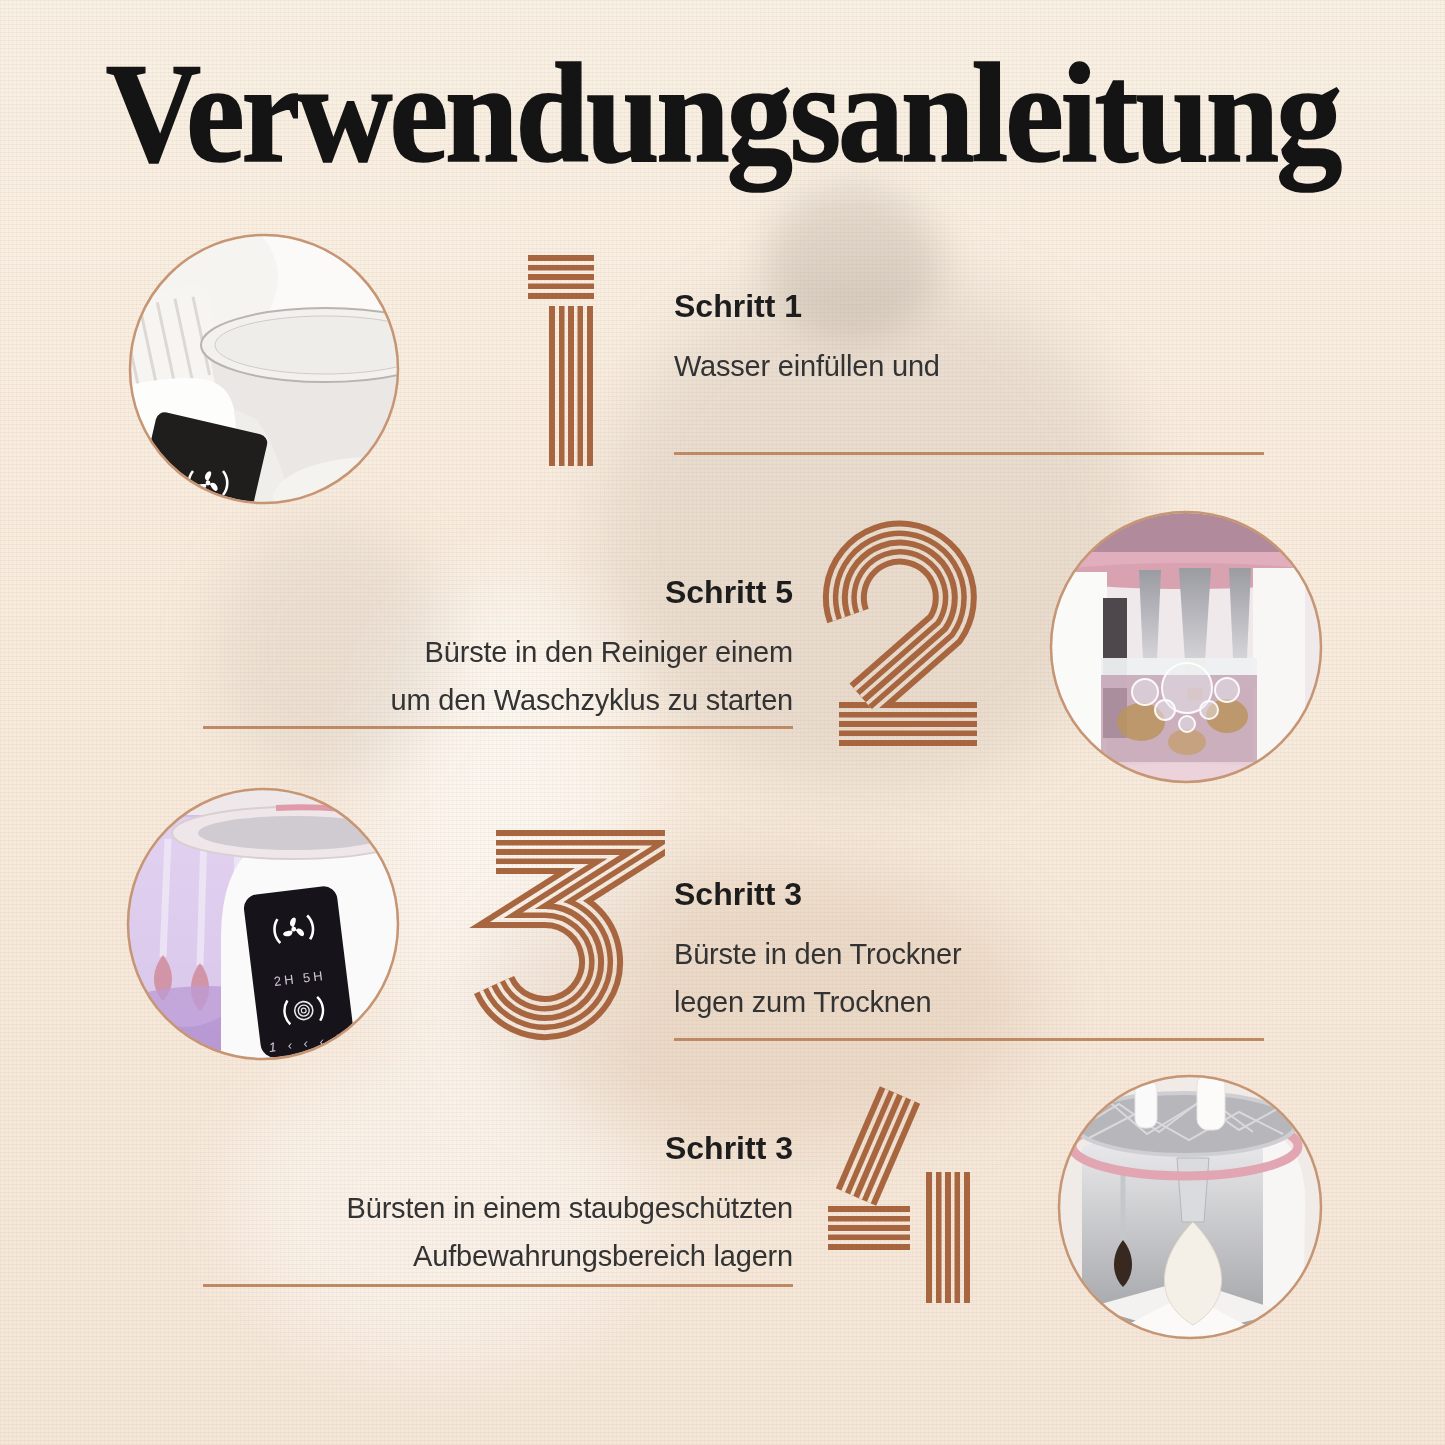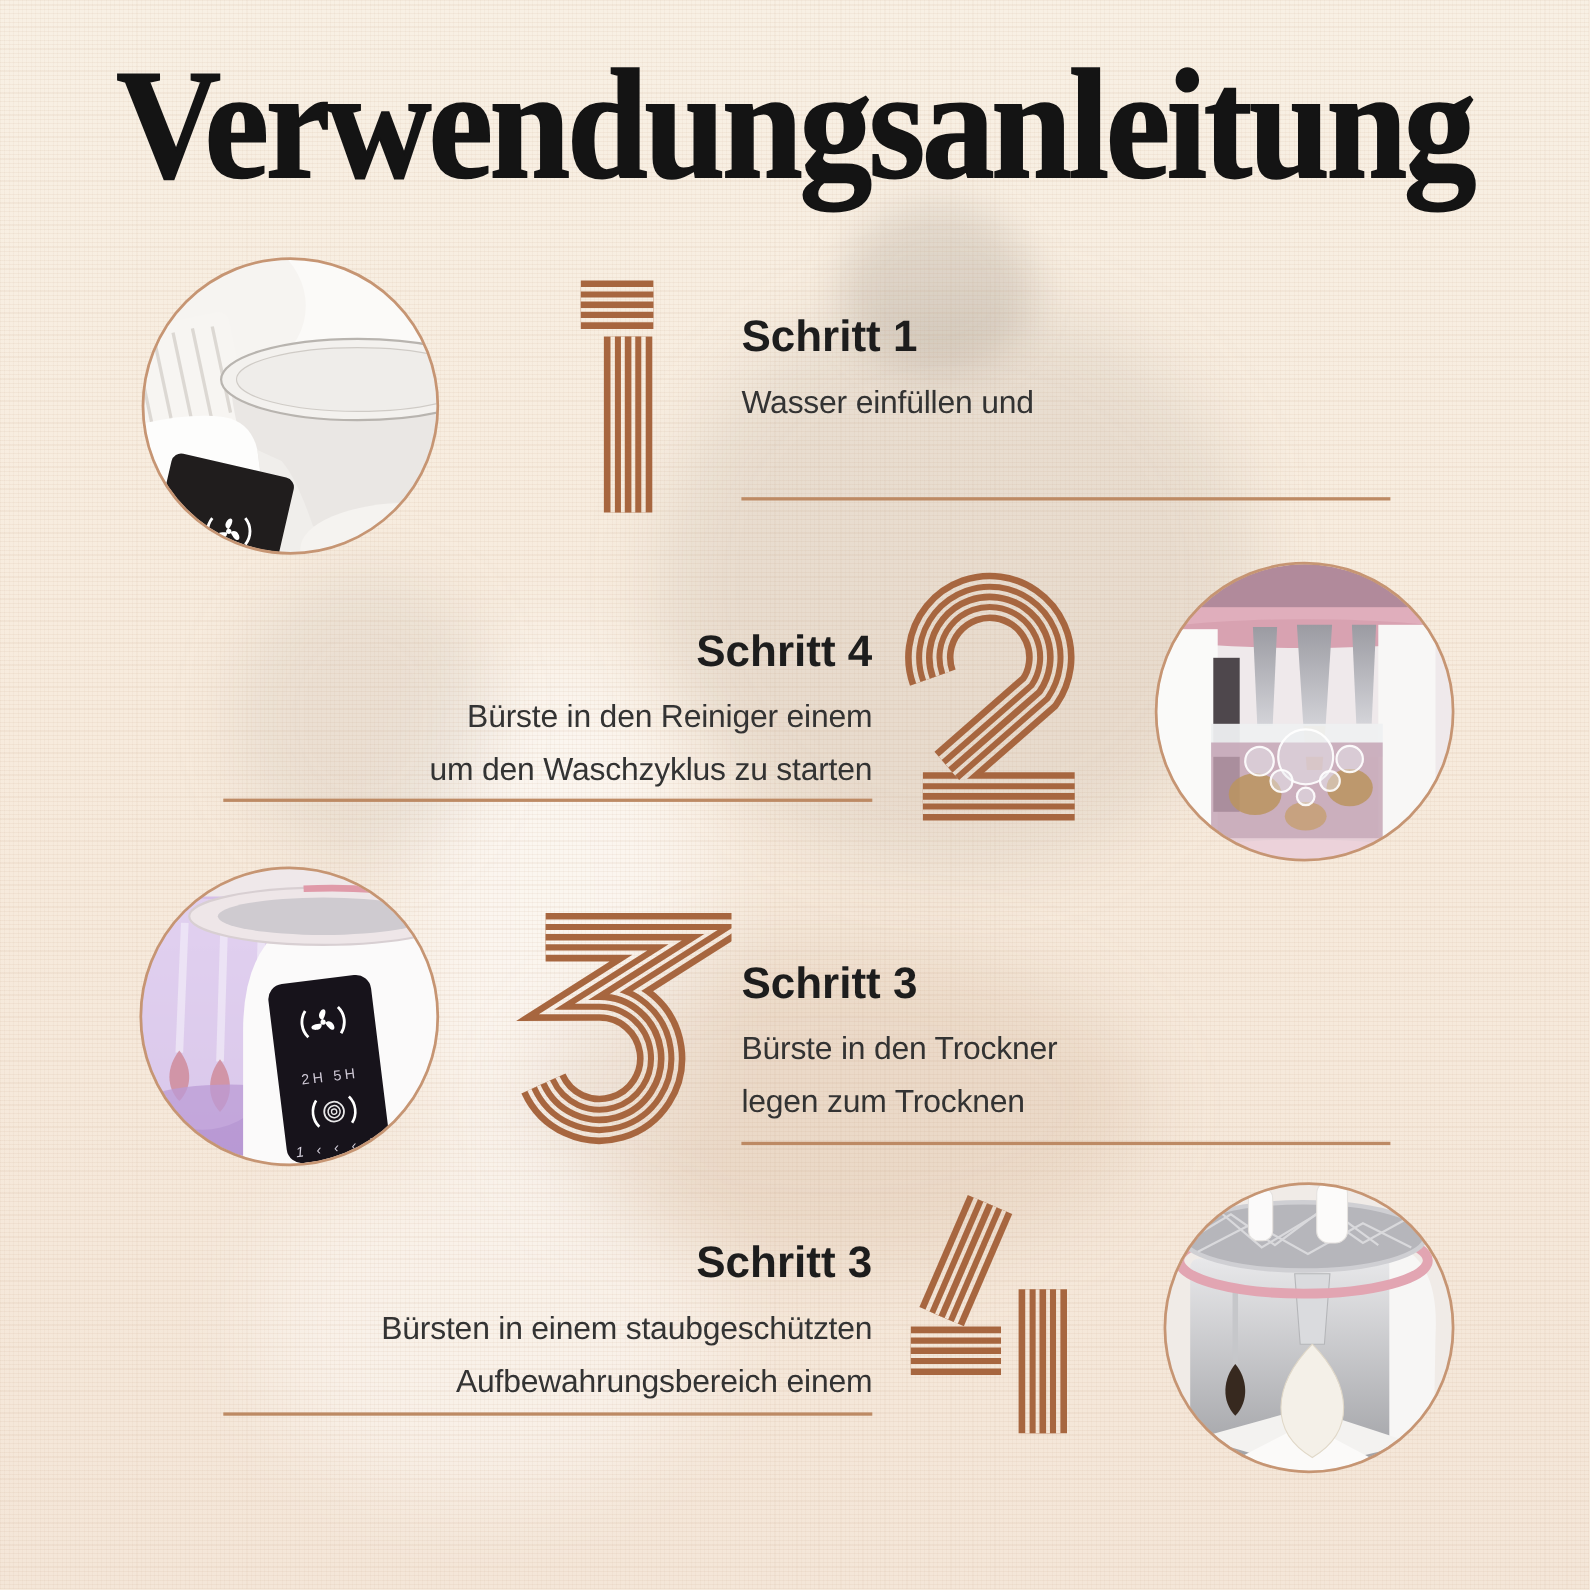--- a/index.html
+++ b/index.html
@@ -21,21 +21,21 @@
   .title{position:absolute;left:0;top:30px;width:1445px;text-align:center;
         font-family:"Liberation Serif",serif;font-weight:700;font-size:132px;
         letter-spacing:-3px;color:#141414;-webkit-text-stroke:1.5px #141414;
         transform:scaleY(1.08);transform-origin:top center;white-space:nowrap;}
 
   .numerals{position:absolute;left:0;top:0;width:1445px;height:1445px;pointer-events:none;}
 
   .step-text{position:absolute;width:600px;}
   .step-text.left{text-align:left;}
   .step-text.right{text-align:right;}
-  .step-heading{margin:0 0 14px 0;font-size:40px;line-height:44px;font-weight:700;color:#1d1d1d;letter-spacing:0;}
+  .step-heading{margin:0 0 14px 0;font-size:32px;line-height:44px;font-weight:700;color:#1d1d1d;letter-spacing:0;}
   .step-line{margin:0;font-size:29px;line-height:48px;color:#333;letter-spacing:-0.2px;}
 
   .divider{position:absolute;width:590px;height:3px;background:#bd8a64;}
 
   .photo-circle{position:absolute;border-radius:50%;}
   .photo-circle svg{display:block;}
 </style>
 </head>
 <body>
 
@@ -149,21 +149,21 @@
       <circle cx="136" cy="136" r="134" fill="none" stroke="#c69573" stroke-width="2.5"></circle>
     </svg>
   </div>
   <div class="step-text left" style="left:674px;top:284px;">
     <h2 class="step-heading">Schritt 1</h2>
     <p class="step-line">Wasser einfüllen und</p>
   </div>
   <div class="divider" style="left:674px;top:452px;"></div>
 
   <div class="step-text right" style="left:193px;top:570px;">
-    <h2 class="step-heading">Schritt 4</h2>
+    <h2 class="step-heading">Schritt 5</h2>
     <p class="step-line">Bürste in den Reiniger einem</p>
     <p class="step-line">um den Waschzyklus zu starten</p>
   </div>
   <div class="divider" style="left:203px;top:726px;"></div>
   <div class="photo-circle" style="left:1049px;top:510px;">
     <svg width="274" height="274" viewBox="0 0 274 274" role="img">
       <defs>
         <clipPath id="c2">
             <circle cx="137" cy="137" r="134"></circle>
           </clipPath>
@@ -256,21 +256,21 @@
   <div class="step-text left" style="left:674px;top:872px;">
     <h2 class="step-heading">Schritt 3</h2>
     <p class="step-line">Bürste in den Trockner</p>
     <p class="step-line">legen zum Trocknen</p>
   </div>
   <div class="divider" style="left:674px;top:1038px;"></div>
 
   <div class="step-text right" style="left:193px;top:1126px;">
     <h2 class="step-heading">Schritt 3</h2>
     <p class="step-line">Bürsten in einem staubgeschützten</p>
-    <p class="step-line">Aufbewahrungsbereich einem</p>
+    <p class="step-line">Aufbewahrungsbereich lagern</p>
   </div>
   <div class="divider" style="left:203px;top:1284px;"></div>
   <div class="photo-circle" style="left:1057px;top:1074px;">
     <svg width="266" height="266" viewBox="0 0 266 266" role="img">
       <defs>
         <clipPath id="c4">
             <circle cx="133" cy="133" r="130"></circle>
           </clipPath>
         <linearGradient id="mir" x1="0" y1="0" x2="0" y2="1">
           <stop offset="0" stop-color="#e8e8ea"></stop>

